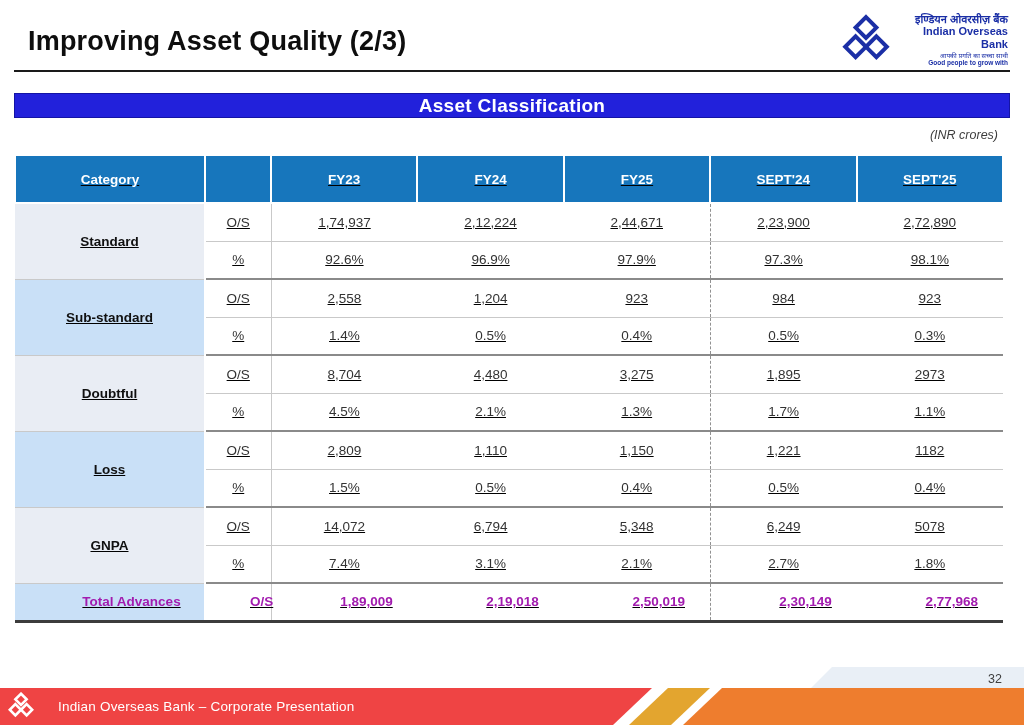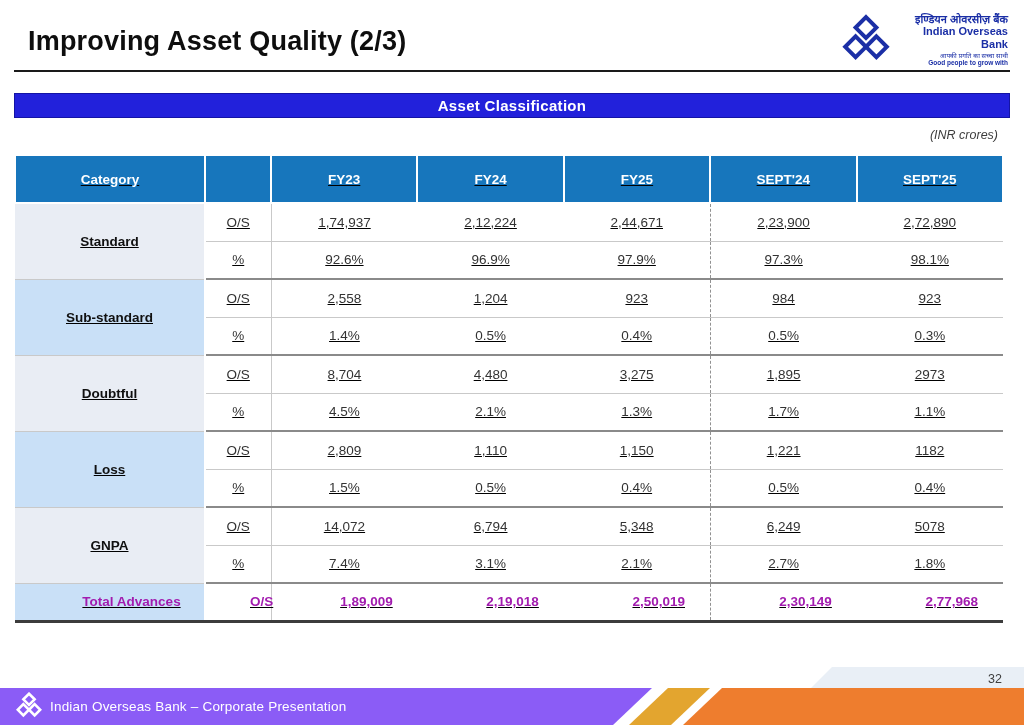--- a/index.html
+++ b/index.html
@@ -20,21 +20,21 @@
   .logo-text { width:112px; text-align:right; color:#1b2fa6; line-height:1.12; }
   .logo-hindi   { font-size:11px; font-weight:700; }
   .logo-english { font-size:11px; font-weight:800; }
   .logo-tag-hi  { font-size:6.5px; margin-top:2px; }
   .logo-tag-en  { font-size:6.5px; font-weight:600; }
   
   .banner {
     position:absolute; left:14px; right:14px; top:93px; height:25px;
     background:#2221db; border:1px solid #1414a5;
     display:flex; align-items:center; justify-content:center;
-    color:#fff; font-weight:800; font-size:15px; letter-spacing:.3px;
+    color:#fff; font-weight:800; font-size:19px; letter-spacing:.3px;
   }
   .unit-note {
     position:absolute; right:26px; top:128px;
     font-style:italic; font-size:12.5px; color:#3d3d3d;
   }
   
   .tbl-wrap { position:absolute; left:14px; top:154px; width:990px;text-decoration:underline; }
   table { border-collapse:collapse; width:100%; table-layout:fixed; }
   col.c-cat { width:190px; } col.c-meas { width:66px; }
   thead th {
@@ -57,21 +57,21 @@
   
   .page-strip {
     position:absolute; left:0; top:667px; width:1024px; height:23px;
     clip-path:polygon(832px 0, 1024px 0, 1024px 23px, 809px 23px);
     background:#e9eff6; display:flex; align-items:center; justify-content:flex-end;
     padding-right:22px; font-size:12.5px; color:#3f3f3f;
   }
   .foot-blue {
     position:absolute; left:0; top:688px; width:700px; height:37px;
     clip-path:polygon(0 0, 652px 0, 613px 37px, 0 37px);
-    background:#8b5cf6; display:flex; align-items:center; gap:8px; padding-left:16px;
+    background:#ef4444; display:flex; align-items:center; gap:24px; padding-left:8px;
   }
   .foot-caption { color:#ffffff; font-size:13.5px; letter-spacing:.2px; }
   .foot-gold {
     position:absolute; left:0; top:688px; width:760px; height:37px;
     clip-path:polygon(668px 0, 710px 0, 671px 37px, 629px 37px);
     background:#e3a52f;
   }
   .foot-orange {
     position:absolute; left:0; top:688px; width:1024px; height:37px;
     clip-path:polygon(722px 0, 1024px 0, 1024px 37px, 683px 37px);

